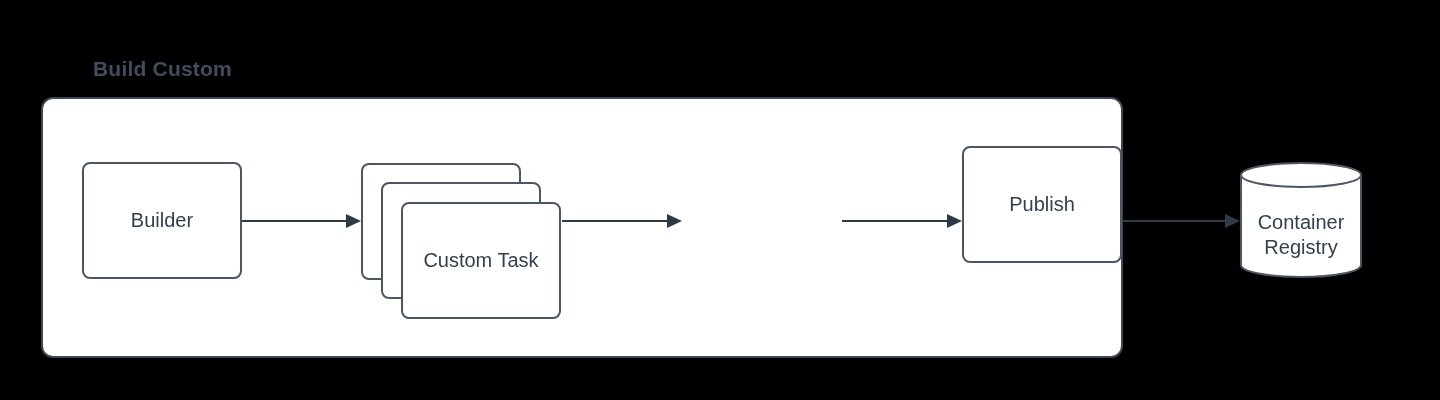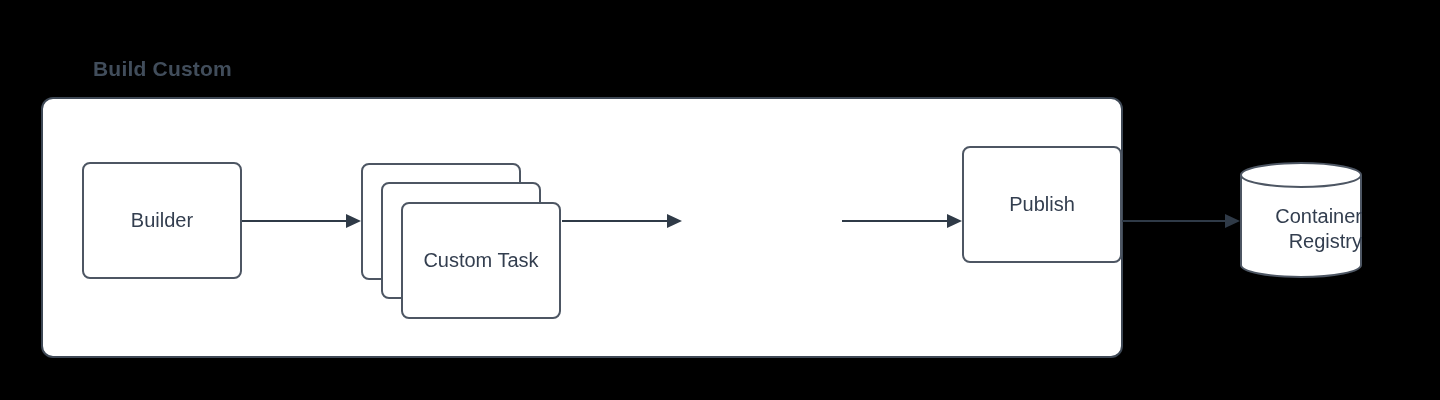--- a/index.html
+++ b/index.html
@@ -54,30 +54,30 @@
   .node-cylinder {
     position: absolute;
     left: 1197px;
     top: 63px;
     width: 122px;
     height: 116px;
   }
   .cylinder-label {
     position: absolute;
     left: 0;
-    top: 22px;
+    top: 28px;
     width: 122px;
     height: 90px;
     display: flex;
     align-items: center;
     justify-content: center;
     font-size: 20px;
     line-height: 25px;
     color: #333e4f;
-    text-align: right;
+    text-align: center;
   }
   .connectors {
     position: absolute;
     left: 0;
     top: 0;
     width: 1358px;
     height: 261px;
     pointer-events: none;
   }
 </style>

